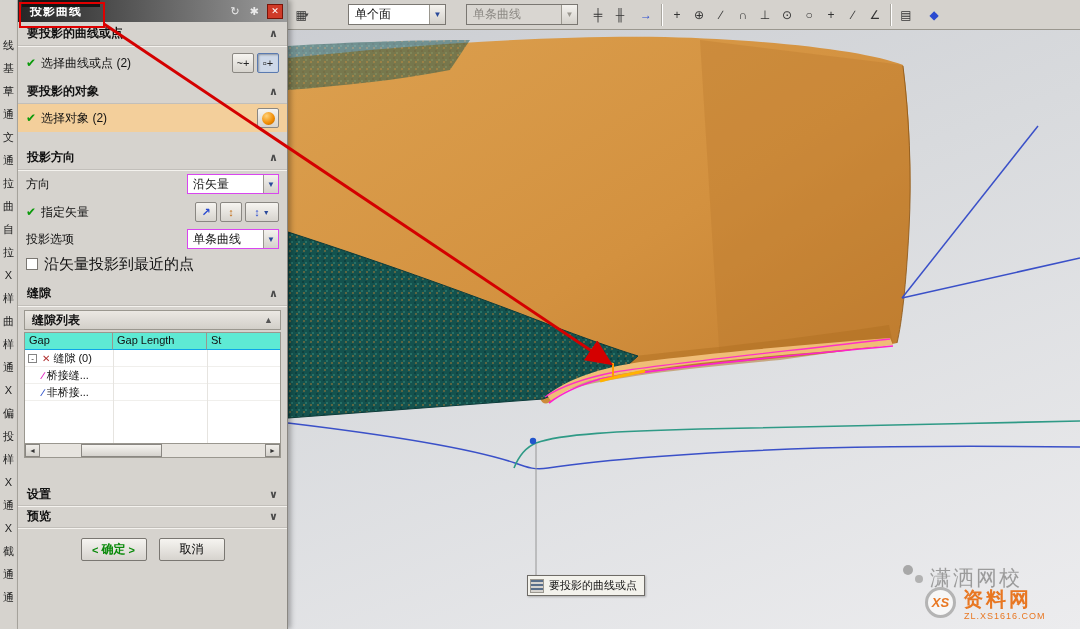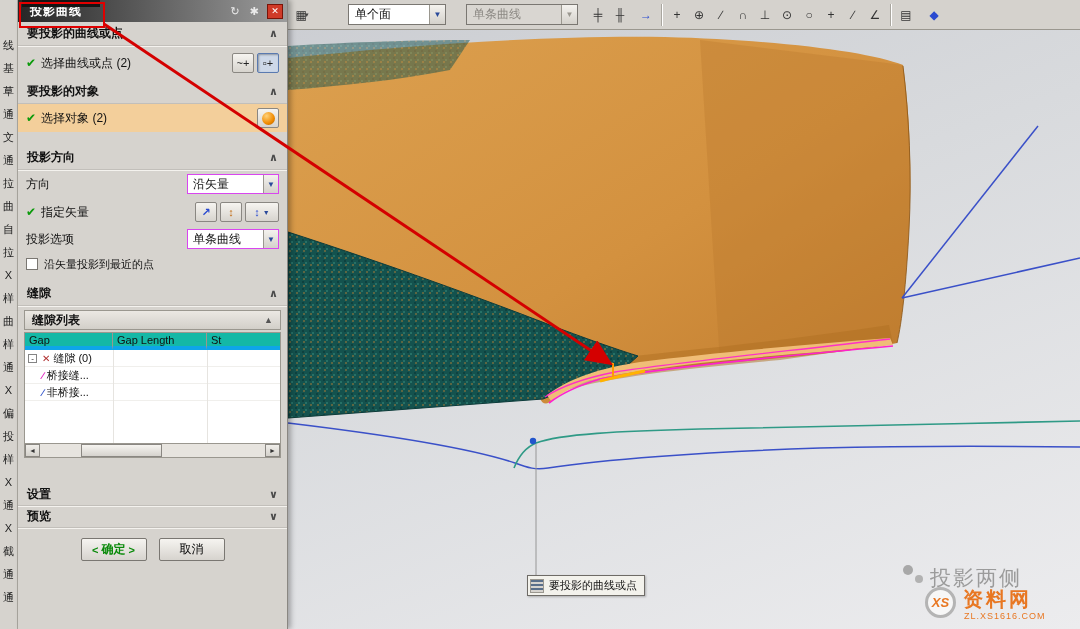--- a/index.html
+++ b/index.html
@@ -55,28 +55,28 @@
   .ibtn.pressed{background:#cdd8e8;border-color:#5a7ab0;box-shadow:inset 1px 1px 2px rgba(0,0,0,.3)}
   .ball{width:13px;height:13px;border-radius:50%;
     background:radial-gradient(circle at 35% 30%,#ffd27a,#f08a00 60%,#a85a00)}
   .plane-shape{width:12px;height:7px;border:1px solid #444;transform:skewX(-28deg);background:#bcd0ee}
   .rowsel{background:#f3cf9b}
   .dcombo{display:flex;height:20px;width:92px;border:1px solid #d946ef;background:#fff;align-items:center}
   .dcombo .cval{padding:0 5px;flex:1;font-size:12px;white-space:nowrap}
   .dcombo .carrow{width:15px;height:100%;background:linear-gradient(#f4f2ee,#d4d1cb);
     border-left:1px solid #9a978f;display:flex;align-items:center;justify-content:center;color:#2a4a9a;font-size:8px}
   .cb{width:12px;height:12px;background:#fff;border:1px solid #7a7772;margin-right:6px;flex:none}
-  .small{font-size:11px}
+  .small{font-size:15px}
   .listhdr{height:20px;margin:4px 6px 0;background:linear-gradient(#ebe8e3,#d2cfc9);
     border:1px solid #9a978f;display:flex;align-items:center;padding:0 7px;font-weight:bold}
   .tri{margin-left:auto;color:#555;font-size:9px}
   .gtable{margin:2px 6px 0;background:#fff;border:1px solid #9a978f;height:126px;
     position:relative;font-size:11px;overflow:hidden}
   .gthead{display:flex}
-  .gth{background:#14b8a6;border-right:1px solid #9a978f;border-bottom:4px solid #0ea5e9;
+  .gth{background:#5eead4;border-right:1px solid #9a978f;border-bottom:1px solid #0ea5e9;
     padding:1px 4px;height:17px;overflow:hidden;white-space:nowrap}
   .c1{width:88px}.c2{width:94px}.c3{flex:1;border-right:none}
   .vl{position:absolute;top:17px;bottom:14px;width:1px;background:#e6e4e0}
   .gtr{height:17px;display:flex;align-items:center;border-bottom:1px solid #f0efec;padding-left:3px}
   .exp{width:9px;height:9px;border:1px solid #848484;background:#fff;font-size:8px;
     line-height:7px;text-align:center;margin-right:2px;flex:none}
   .gi{font-weight:bold;font-size:10px;margin:0 3px;flex:none}
   .gi-gap{color:#b03030}
   .gi-bridge{color:#e020c0;margin-left:14px}
   .gi-non{color:#3355cc;margin-left:14px}
@@ -365,21 +365,21 @@
   </div>
 </div>
 
 <div class="vtooltip">
   <span class="ticon"></span>
   <span>要投影的曲线或点</span>
 </div>
 
 <div class="wm wm-ear1"></div>
 <div class="wm wm-ear2"></div>
-<div class="wm wm-name">投影两侧</div>
+<div class="wm wm-name">潇洒网校</div>
 <div class="wm wm-logo">XS</div>
 <div class="wm wm-brand">资料网</div>
 <div class="wm wm-url">ZL.XS1616.COM</div>
 
 <div class="sliver"></div>
 <div class="fragment"></div>
 <div class="redbox"></div>
 <svg class="annsvg" width="1080" height="629" viewBox="0 0 1080 629">
   <defs>
     <marker id="ah" markerWidth="9" markerHeight="8" refX="7" refY="4" orient="auto">

